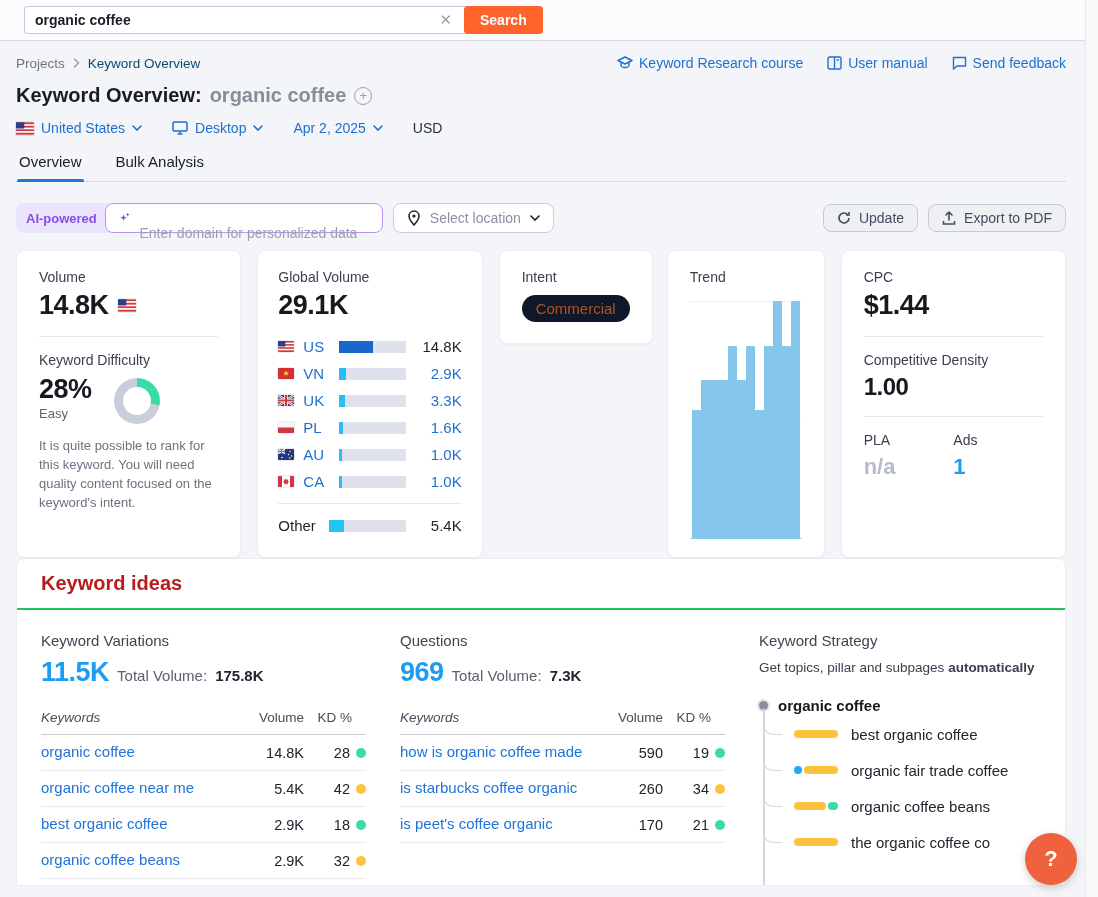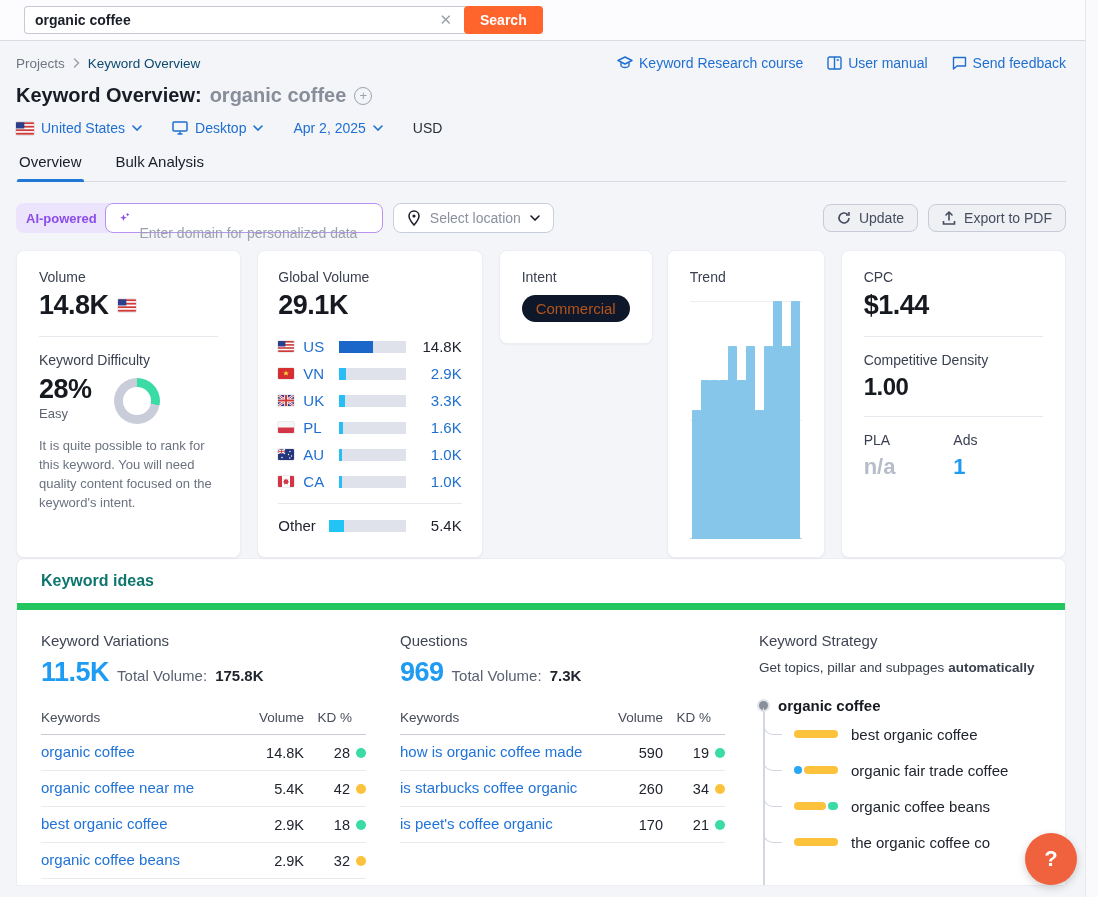--- a/index.html
+++ b/index.html
@@ -94,30 +94,30 @@
   .grid-line.bottom { background:#c9cdd4; }
   .tbar { width:9px; background:#85c6ea; border-radius:1px 1px 0 0; position:relative; z-index:1; }
   
   .pla-ads { display:flex; margin-top:2px; }
   .pla-col { width:50%; }
   .na { font-size:22px; font-weight:700; color:#b6bcc9; margin-top:6px; }
   .ads-num { font-size:22px; font-weight:700; color:#1e9bf2; margin-top:6px; }
   
   .ideas { margin-top:14px; background:#fff; border:1px solid #eceef3; border-radius:8px 8px 0 0;
       height:328px; overflow:hidden; }
-  .ideas-head { padding:13px 24px; font-size:16px; font-weight:700; color:#0f766e; border-bottom:7px solid #22c55e; }
+  .ideas-head { padding:13px 24px; font-size:20px; font-weight:700; color:#b91c1c; border-bottom:2px solid #22c55e; }
   .ideas-body { display:grid; grid-template-columns:325px 325px 1fr; column-gap:34px; padding:22px 24px 0; }
   .sec-label { font-size:15px; color:#3f4554; }
   .count-row { margin-top:8px; display:flex; align-items:baseline; gap:8px; }
   .big-num { font-size:27px; font-weight:700; color:#1e9bf2; letter-spacing:-.5px; }
   .tot-lbl { font-size:15px; color:#596070; }
   .tot-val { font-size:15px; font-weight:700; color:#20242e; }
   .ktable { margin-top:22px; }
   .khead { display:flex; font-size:13.5px; color:#464c5a; padding-bottom:9px; border-bottom:1px solid #c8ccd5; }
-  .khead .c1 { flex:1; } .khead .c2 { width:64px; text-align:right; } .khead .c3 { width:62px; text-align:right; padding-right:14px; }
+  .khead .c1 { flex:1;font-style:italic; } .khead .c2 { width:64px; text-align:right; } .khead .c3 { width:62px; text-align:right; padding-right:14px; }
   .krow { display:flex; align-items:center; min-height:36px; border-bottom:1px solid #e8eaef; padding:6px 0; }
   .klink { flex:1; font-size:15px; color:#2073d8; text-decoration:none; line-height:1.35; cursor:pointer; padding-right:8px; }
   .kvol { width:64px; text-align:right; font-size:14.5px; color:#20242e; }
   .kkd { width:62px; text-align:right; font-size:14.5px; color:#20242e; display:flex; justify-content:flex-end; align-items:center; gap:6px; }
   .dot { width:10px; height:10px; border-radius:50%; display:inline-block; }
   
   .strat-sub { margin-top:11px; font-size:13.5px; color:#3a404e; }
   .strat-sub b { font-weight:700; }
   .tree { margin-top:22px; position:relative; }
   .tree-root { display:flex; align-items:center; gap:10px; }

